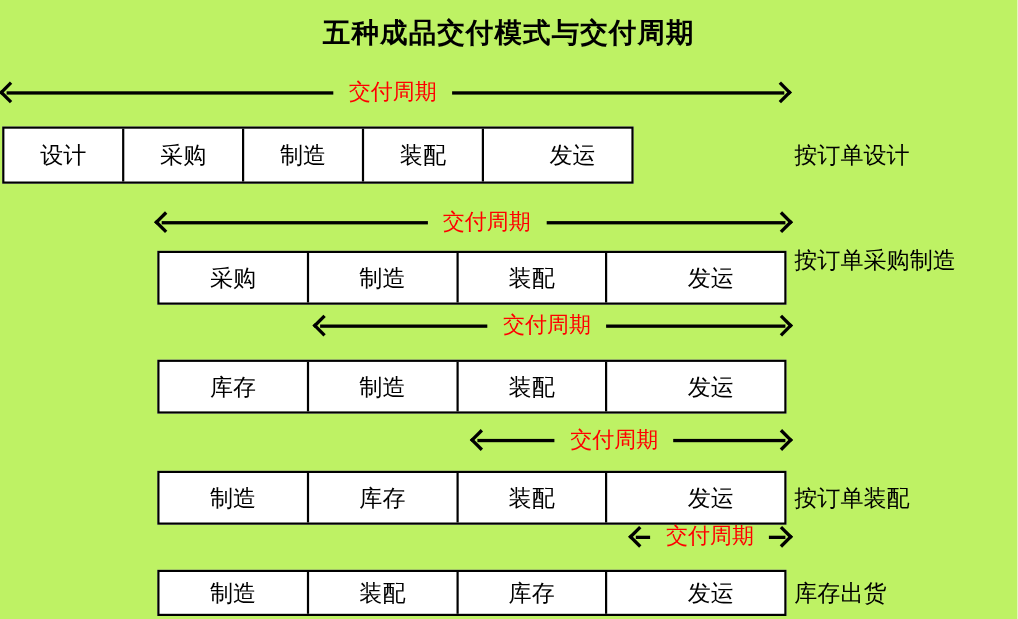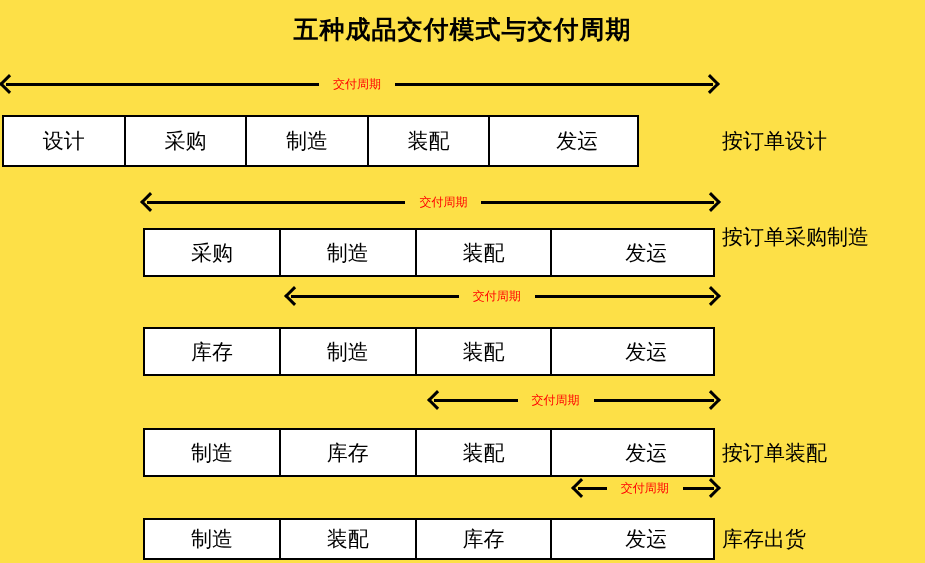--- a/index.html
+++ b/index.html
@@ -1,30 +1,30 @@
 <!DOCTYPE html>
 <html><head>
 <meta charset="utf-8">
 <style>
   html,body { margin:0; padding:0; background:#ffffff; }
   body { width:925px; height:563px; font-family:"Liberation Serif","DejaVu Serif",serif; color:#000; }
-  .canvas { position:relative; width:925px; height:563px; background:#fde047; overflow:hidden; }
+  .canvas { position:relative; width:925px; height:563px; background:#bef264; overflow:hidden; }
 
   .title { position:absolute; left:0; top:13px; width:925px; text-align:center;
            font-size:25px; font-weight:bold; letter-spacing:1px; }
 
   
   .arrow { position:absolute; height:26px; display:flex; align-items:center; }
   .seg { height:3px; background:#000; flex-basis:0; }
   .chev { width:14px; height:14px; flex:none; box-sizing:border-box; }
   .chev-left  { border-left:3px solid #000; border-bottom:3px solid #000;
                 transform:rotate(45deg); margin-right:-10px; }
   .chev-right { border-right:3px solid #000; border-top:3px solid #000;
                 transform:rotate(45deg); margin-left:-10px; }
-  .cycle-text { flex:none; font-size:12px; color:#ff0000; padding:0 14px;
+  .cycle-text { flex:none; font-size:20px; color:#ff0000; padding:0 14px;
                 white-space:nowrap; line-height:26px; }
 
   
   .table-row { position:absolute; display:flex; border:2px solid #000;
                box-sizing:border-box; background:#fff; }
   .cell { flex:1 1 0; border-right:2px solid #000; display:flex;
           align-items:center; justify-content:center; font-size:21px; }
   .cell:last-child { border-right:none;padding-left:27px; }
 
   .row-label { position:absolute; left:722px; display:flex; align-items:center;
@@ -37,21 +37,21 @@
 
   <div class="title">五种成品交付模式与交付周期</div>
 
   <div class="arrow" style="left:2px; top:71px; width:715px;">
     <span class="chev chev-left"></span>
     <span class="seg" style="flex-grow:305;"></span>
     <span class="cycle-text">交付周期</span>
     <span class="seg" style="flex-grow:310;"></span>
     <span class="chev chev-right"></span>
   </div>
-  <div class="table-row" style="left:2px; top:115px; width:637px; height:52px;">
+  <div class="table-row" style="left:2px; top:115px; width:574px; height:52px;">
     <div class="cell">设计</div>
     <div class="cell">采购</div>
     <div class="cell">制造</div>
     <div class="cell">装配</div>
     <div class="cell">发运</div>
   </div>
   <div class="row-label" style="top:115px; height:52px;">按订单设计</div>
 
   <div class="arrow" style="left:143px; top:189px; width:575px;">
     <span class="chev chev-left"></span>

